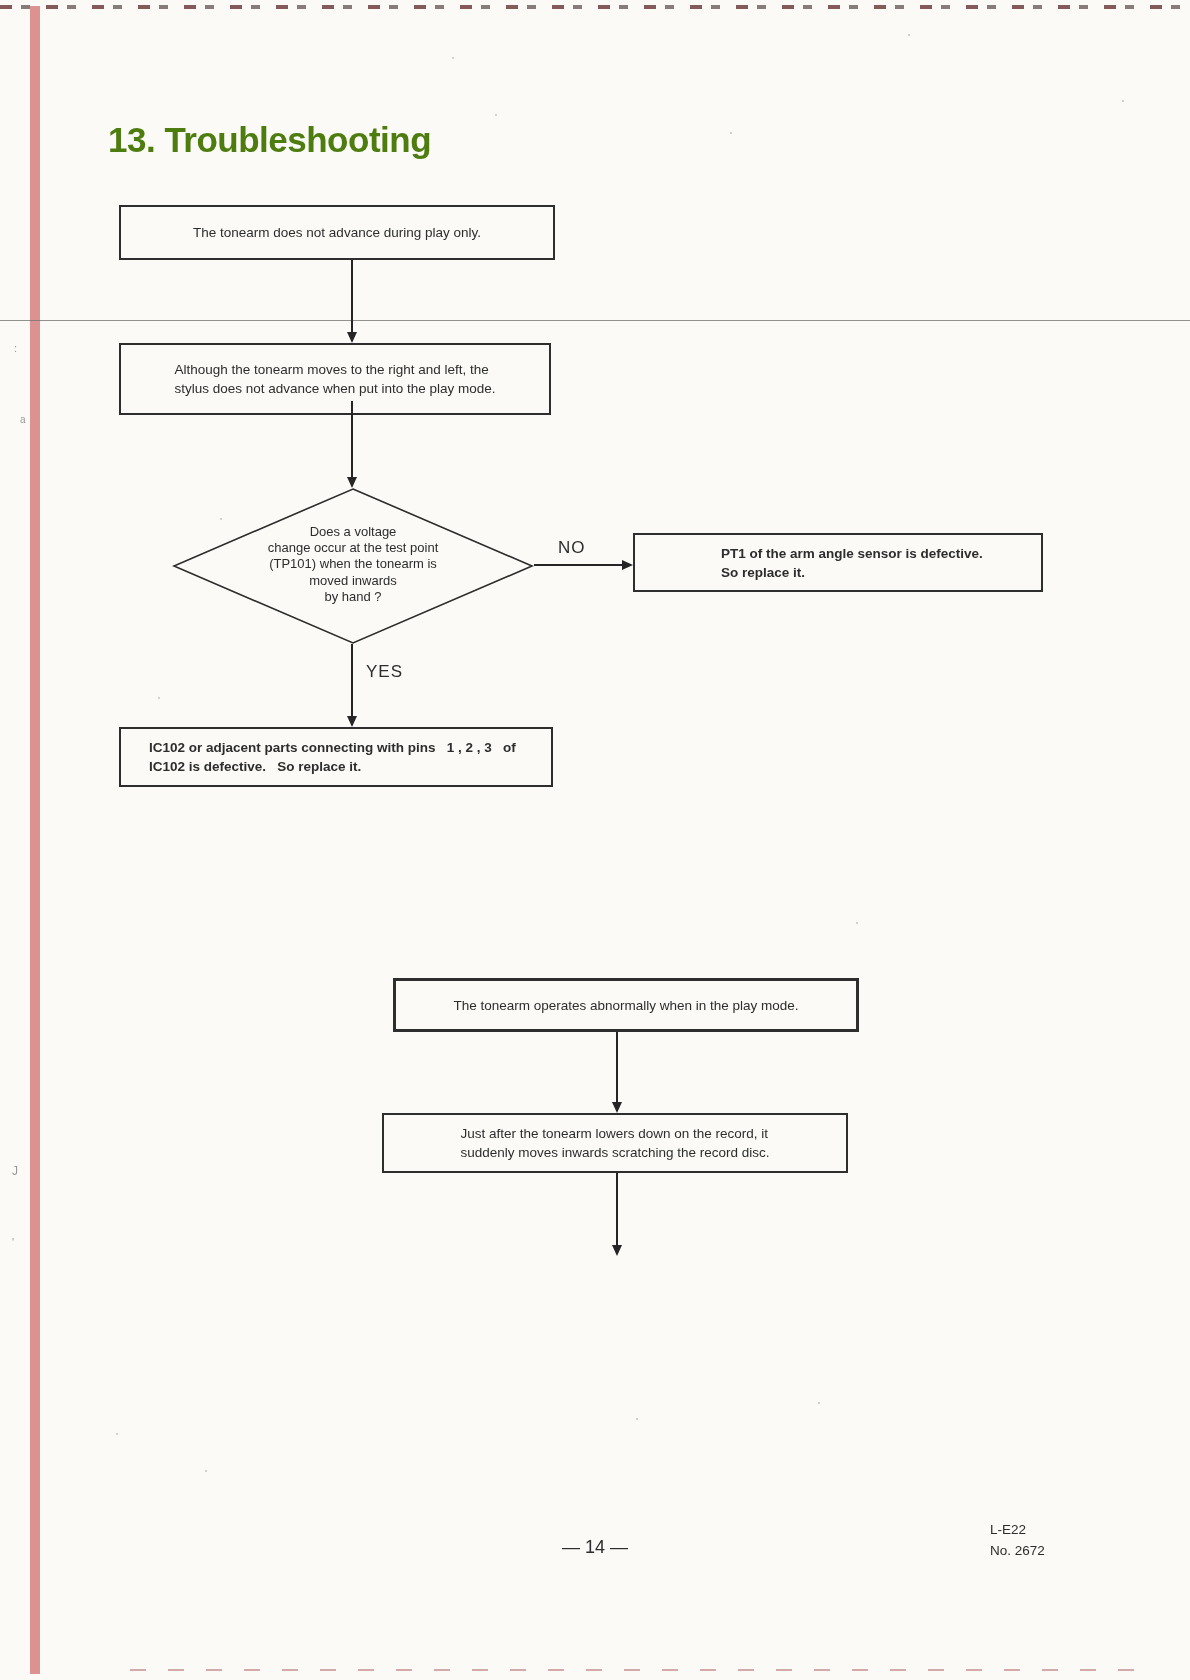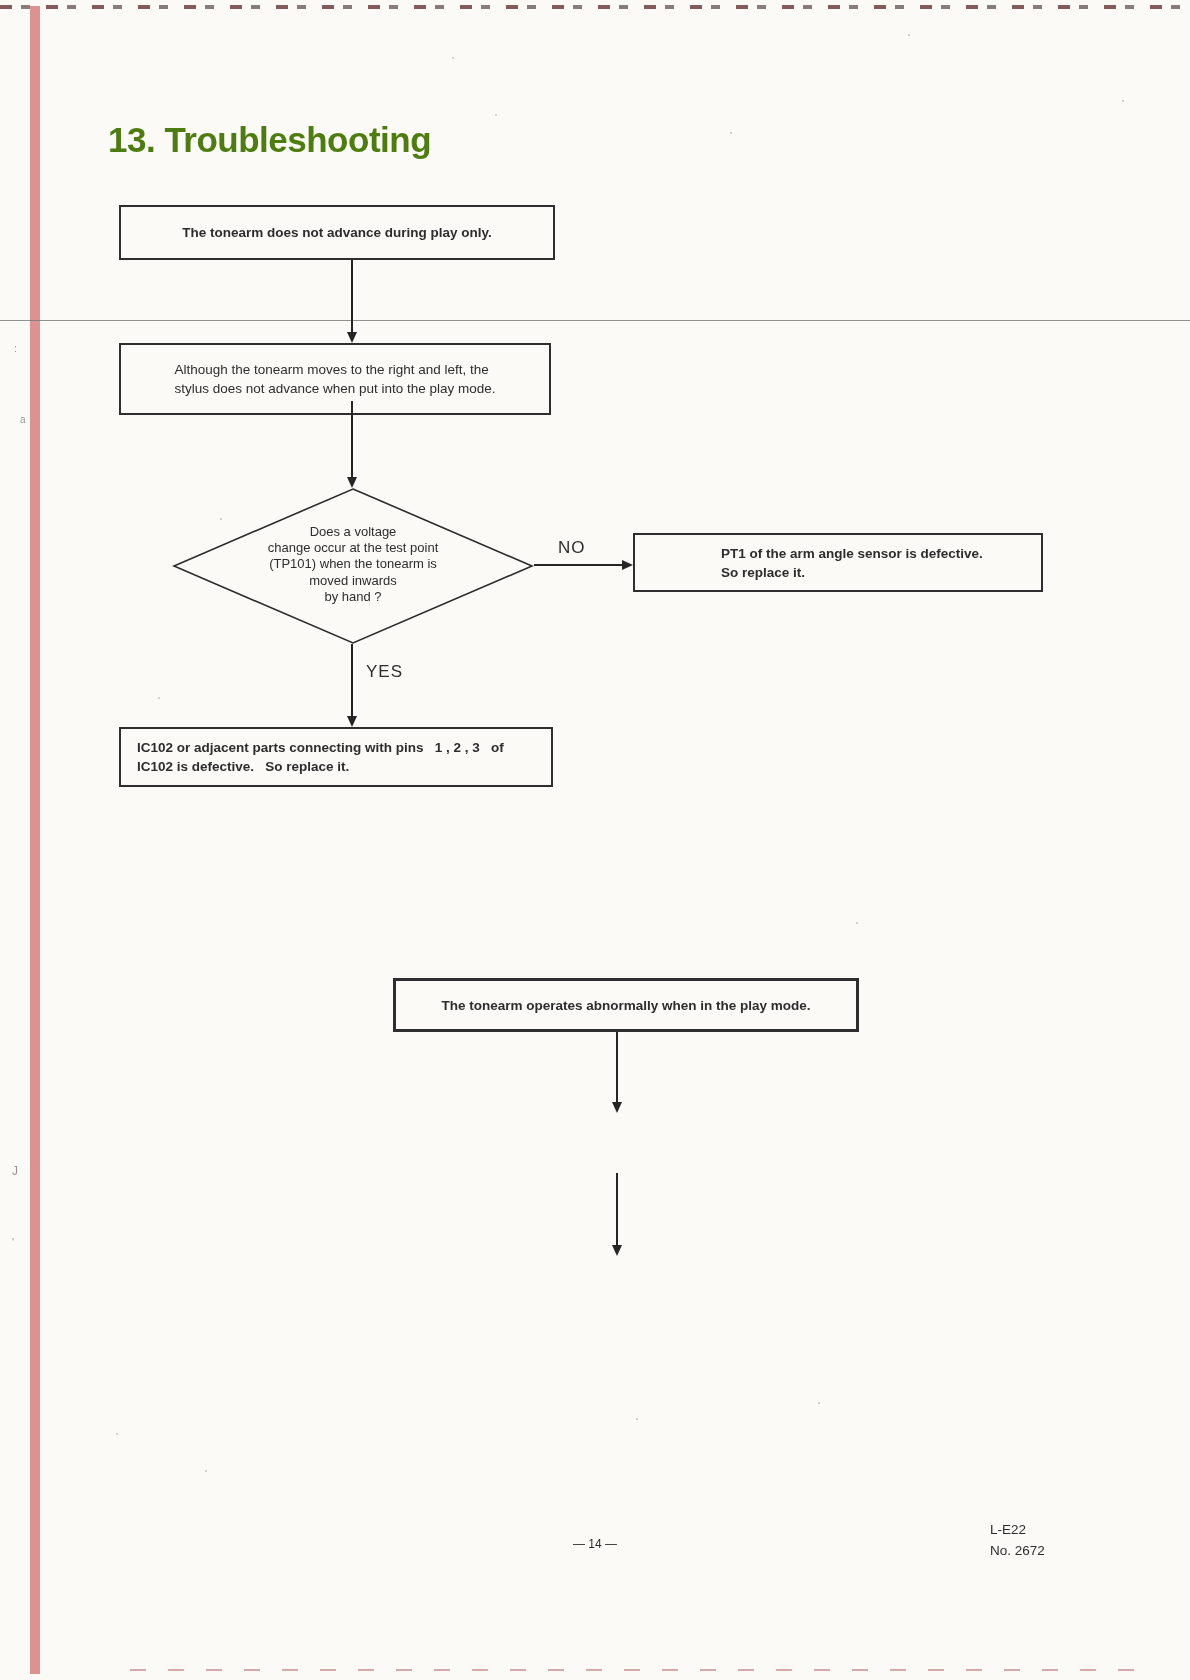--- a/index.html
+++ b/index.html
@@ -13,36 +13,36 @@
   .left-redbar{position:absolute;left:30px;top:6px;width:10px;height:1668px;background:rgba(197,60,64,.55);}
   .bottom-dashes{position:absolute;left:130px;top:1669px;width:1010px;height:2px;opacity:.8;
     background:repeating-linear-gradient(90deg,rgba(160,68,70,.55) 0 16px,transparent 16px 38px);}
   .divider{position:absolute;left:0;top:320px;width:1190px;height:1px;background:#777;opacity:.8;}
   .speck{position:absolute;width:2px;height:2px;background:#999;opacity:.55;border-radius:50%;}
   .mark{position:absolute;color:#555;opacity:.6;font-size:11px;}
   
   .title{position:absolute;left:108px;top:120px;font-size:35px;font-weight:bold;letter-spacing:-0.5px;color:#4d7c0f;}
   .box{position:absolute;border:2px solid #2e2e2e;display:flex;align-items:center;justify-content:center;
        font-size:13.5px;line-height:19px;text-align:center;}
-  .box.bold{font-weight:bold;}
+  .box.bold{font-weight:normal;}
   .box.thick{border-width:3px;}
   .box.leftpad{justify-content:flex-start;text-align:left;font-weight:bold;}
   .tl{display:inline-block;text-align:left;}
   .pre{white-space:pre;}
   .arr-v{position:absolute;width:2px;background:#252525;}
   .arr-v::after{content:"";position:absolute;left:-4px;bottom:-11px;width:0;height:0;
     border-left:5px solid transparent;border-right:5px solid transparent;border-top:11px solid #252525;}
   .arr-h{position:absolute;height:2px;background:#252525;}
   .arr-h::after{content:"";position:absolute;top:-4px;right:-11px;width:0;height:0;
     border-top:5px solid transparent;border-bottom:5px solid transparent;border-left:11px solid #252525;}
   .lbl{position:absolute;font-size:17px;color:#2d2d2d;letter-spacing:1px;}
   .diamond-svg{position:absolute;left:172px;top:488px;}
   .diamond-text{position:absolute;left:192px;top:524px;width:322px;text-align:center;
       font-size:13px;line-height:16.2px;}
-  .footer-page{position:absolute;left:545px;top:1537px;width:100px;text-align:center;font-size:12px;}
+  .footer-page{position:absolute;left:545px;top:1537px;width:100px;text-align:center;font-size:18px;}
   .footer-right{position:absolute;left:958px;top:1519px;font-size:13.5px;line-height:21px;margin-left:32px;}
 </style>
 </head>
 <body>
 
 <div class="page">
 
   <div class="top-dashes"></div>
   <div class="left-redbar"></div>
   <div class="bottom-dashes"></div>
@@ -98,33 +98,39 @@
   <div class="arr-h" style="left:534px;top:564px;width:88px"></div>
   <div class="box leftpad" style="left:633px;top:533px;width:410px;height:59px;padding-left:86px">
     <span class="tl">
       <div>PT1 of the arm angle sensor is defective.</div>
       <div>So replace it.</div>
     </span>
   </div>
 
   <div class="lbl" style="left:366px;top:662px">YES</div>
   <div class="arr-v" style="left:351px;top:644px;height:72px"></div>
-  <div class="box leftpad" style="left:119px;top:727px;width:434px;height:60px;padding-left:16px">
+  <div class="box leftpad" style="left:119px;top:727px;width:434px;height:60px;padding-left:28px">
     <span class="tl">
       <div class="pre">IC102 or adjacent parts connecting with pins   1 , 2 , 3   of</div>
       <div class="pre">IC102 is defective.   So replace it.</div>
     </span>
   </div>
 
   <div class="box bold thick" style="left:393px;top:978px;width:466px;height:54px">
     <span>The tonearm operates abnormally when in the play mode.</span>
   </div>
 
   <div class="arr-v" style="left:616px;top:1032px;height:70px"></div>
 
+  <div class="box" style="left:382px;top:1113px;width:466px;height:60px">
+    <span class="tl">
+      <div>Just after the tonearm lowers down on the record, it</div>
+      <div>suddenly moves inwards scratching the record disc.</div>
+    </span>
+  </div>
 
   <div class="arr-v" style="left:616px;top:1173px;height:72px"></div>
 
 
   <div class="footer-page">— 14 —</div>
   <div class="footer-right">
     <div>L-E22</div>
     <div>No. 2672</div>
   </div>
 

